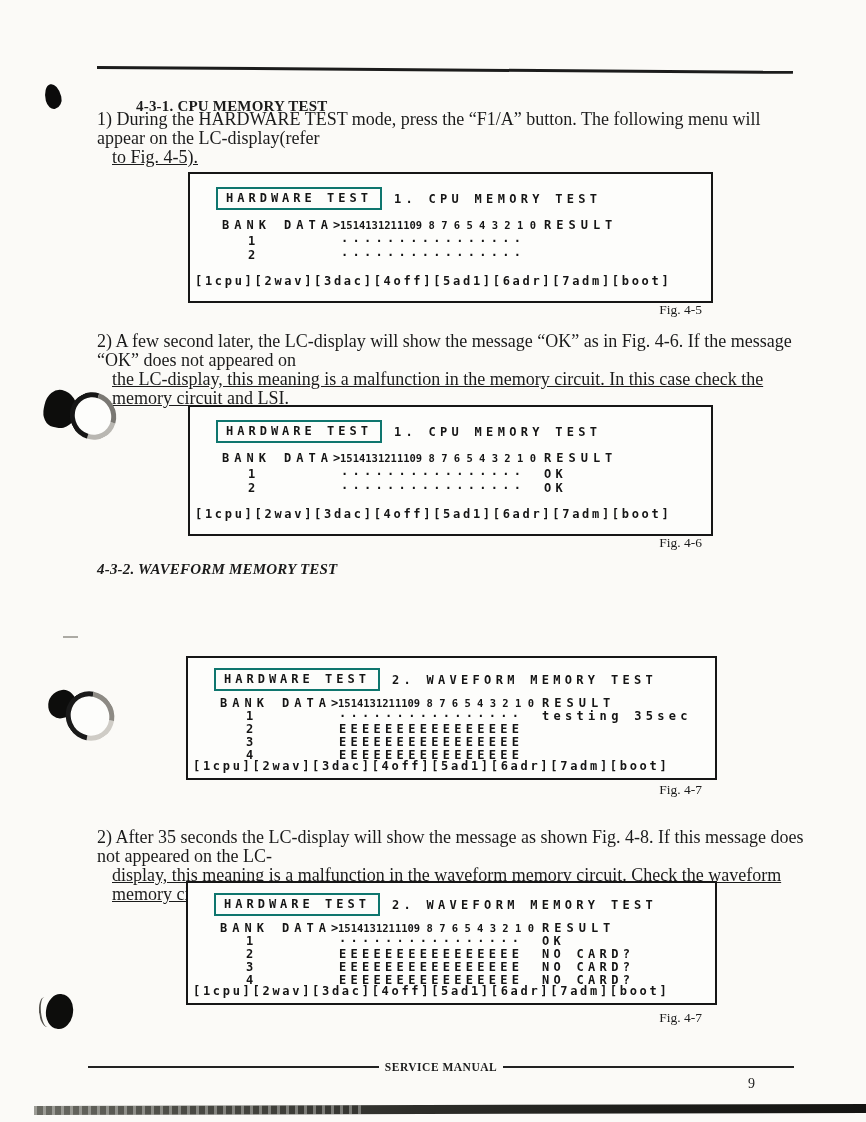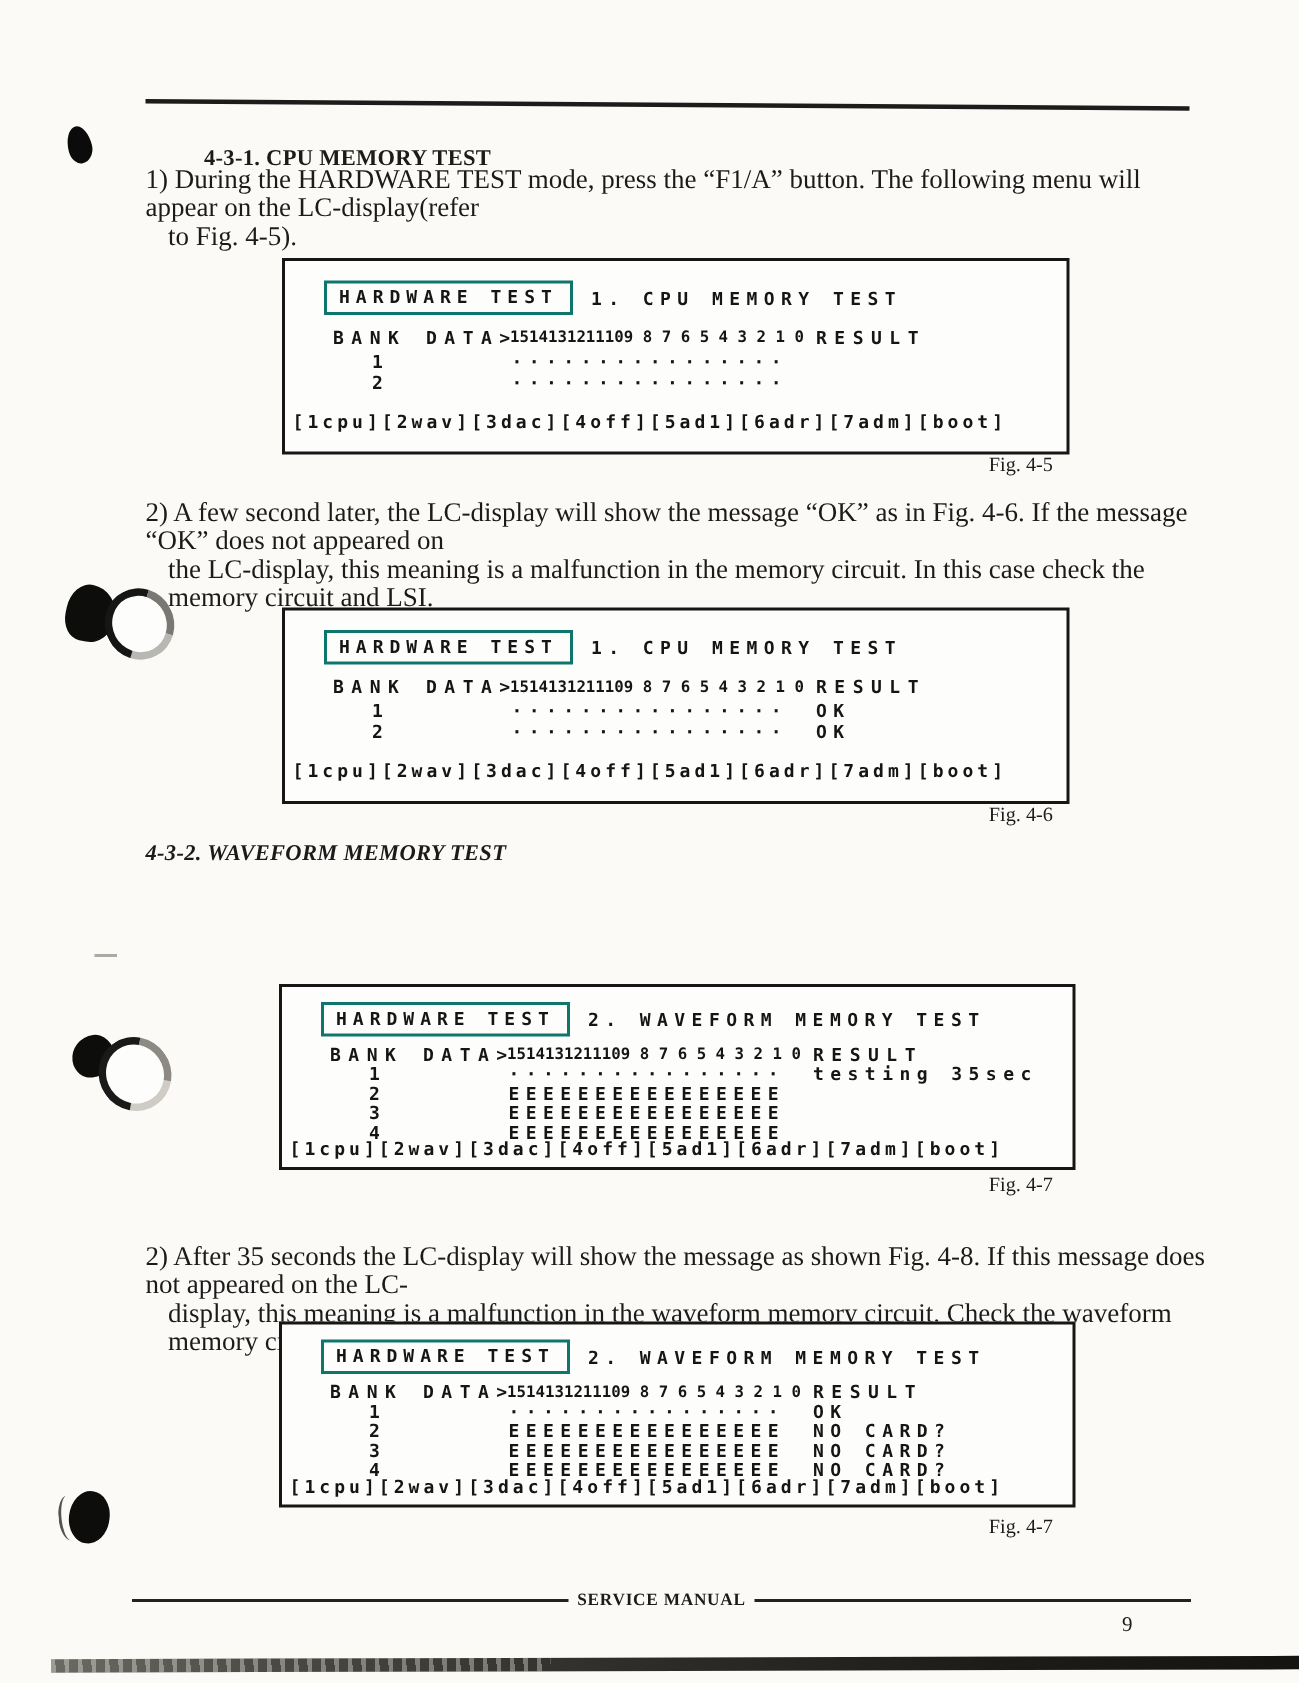--- a/index.html
+++ b/index.html
@@ -19,21 +19,21 @@
   .page-number { position:absolute; left:748px; top:1076px; font-size:14px; }
   .bottom-strip { position:absolute; left:34px; top:1105px; width:832px; height:9px;
     transform:rotate(-0.15deg);
     background:linear-gradient(to right,#6b6b64 0%,#4a4a44 18%,#2e2e2a 45%,#1c1c19 75%,#141412 100%); }
   .bottom-strip:before { content:""; position:absolute; inset:0;
     background:repeating-linear-gradient(90deg, rgba(250,250,245,.35) 0 3px, rgba(0,0,0,0) 3px 9px);
     width:40%; }
   
   .heading { position:absolute; font-size:15px; font-weight:bold; letter-spacing:0.2px; white-space:nowrap; }
   .step { position:absolute; width:712px; font-size:18px; line-height:19px; }
-  .step .cont { padding-left:15px; }
+  .step .cont { padding-left:15px;text-decoration:underline; }
   
   .blob1 { position:absolute; left:45px; top:84px; width:16px; height:25px; background:#0b0b0b;
     border-radius:52% 48% 55% 45% / 60% 58% 42% 40%; transform:rotate(-14deg); }
   .blob-dark { position:absolute; background:#0d0d0c; }
   .b2a { left:44px; top:390px; width:33px; height:38px; border-radius:45% 60% 50% 40%/50% 55% 50% 45%; transform:rotate(12deg); }
   .ring { position:absolute; background:#fdfdfb; border-radius:50%; }
   .b2b { left:70px; top:392px; width:36px; height:38px; border:5px solid #161616; border-bottom-color:#b9b7b2; border-right-color:#7a7873; transform:rotate(-28deg); }
   .b3a { left:48px; top:690px; width:29px; height:28px; border-radius:55% 45% 60% 40%/55% 60% 40% 45%; transform:rotate(-8deg); }
   .b3b { left:66px; top:691px; width:38px; height:40px; border:5px solid #1a1a1a; border-bottom-color:#cfccc6; border-right-color:#8d8a84; transform:rotate(-35deg); }
   .b4a { left:46px; top:994px; width:27px; height:35px; border-radius:50%/52% 48% 50% 50%; transform:rotate(7deg); }

